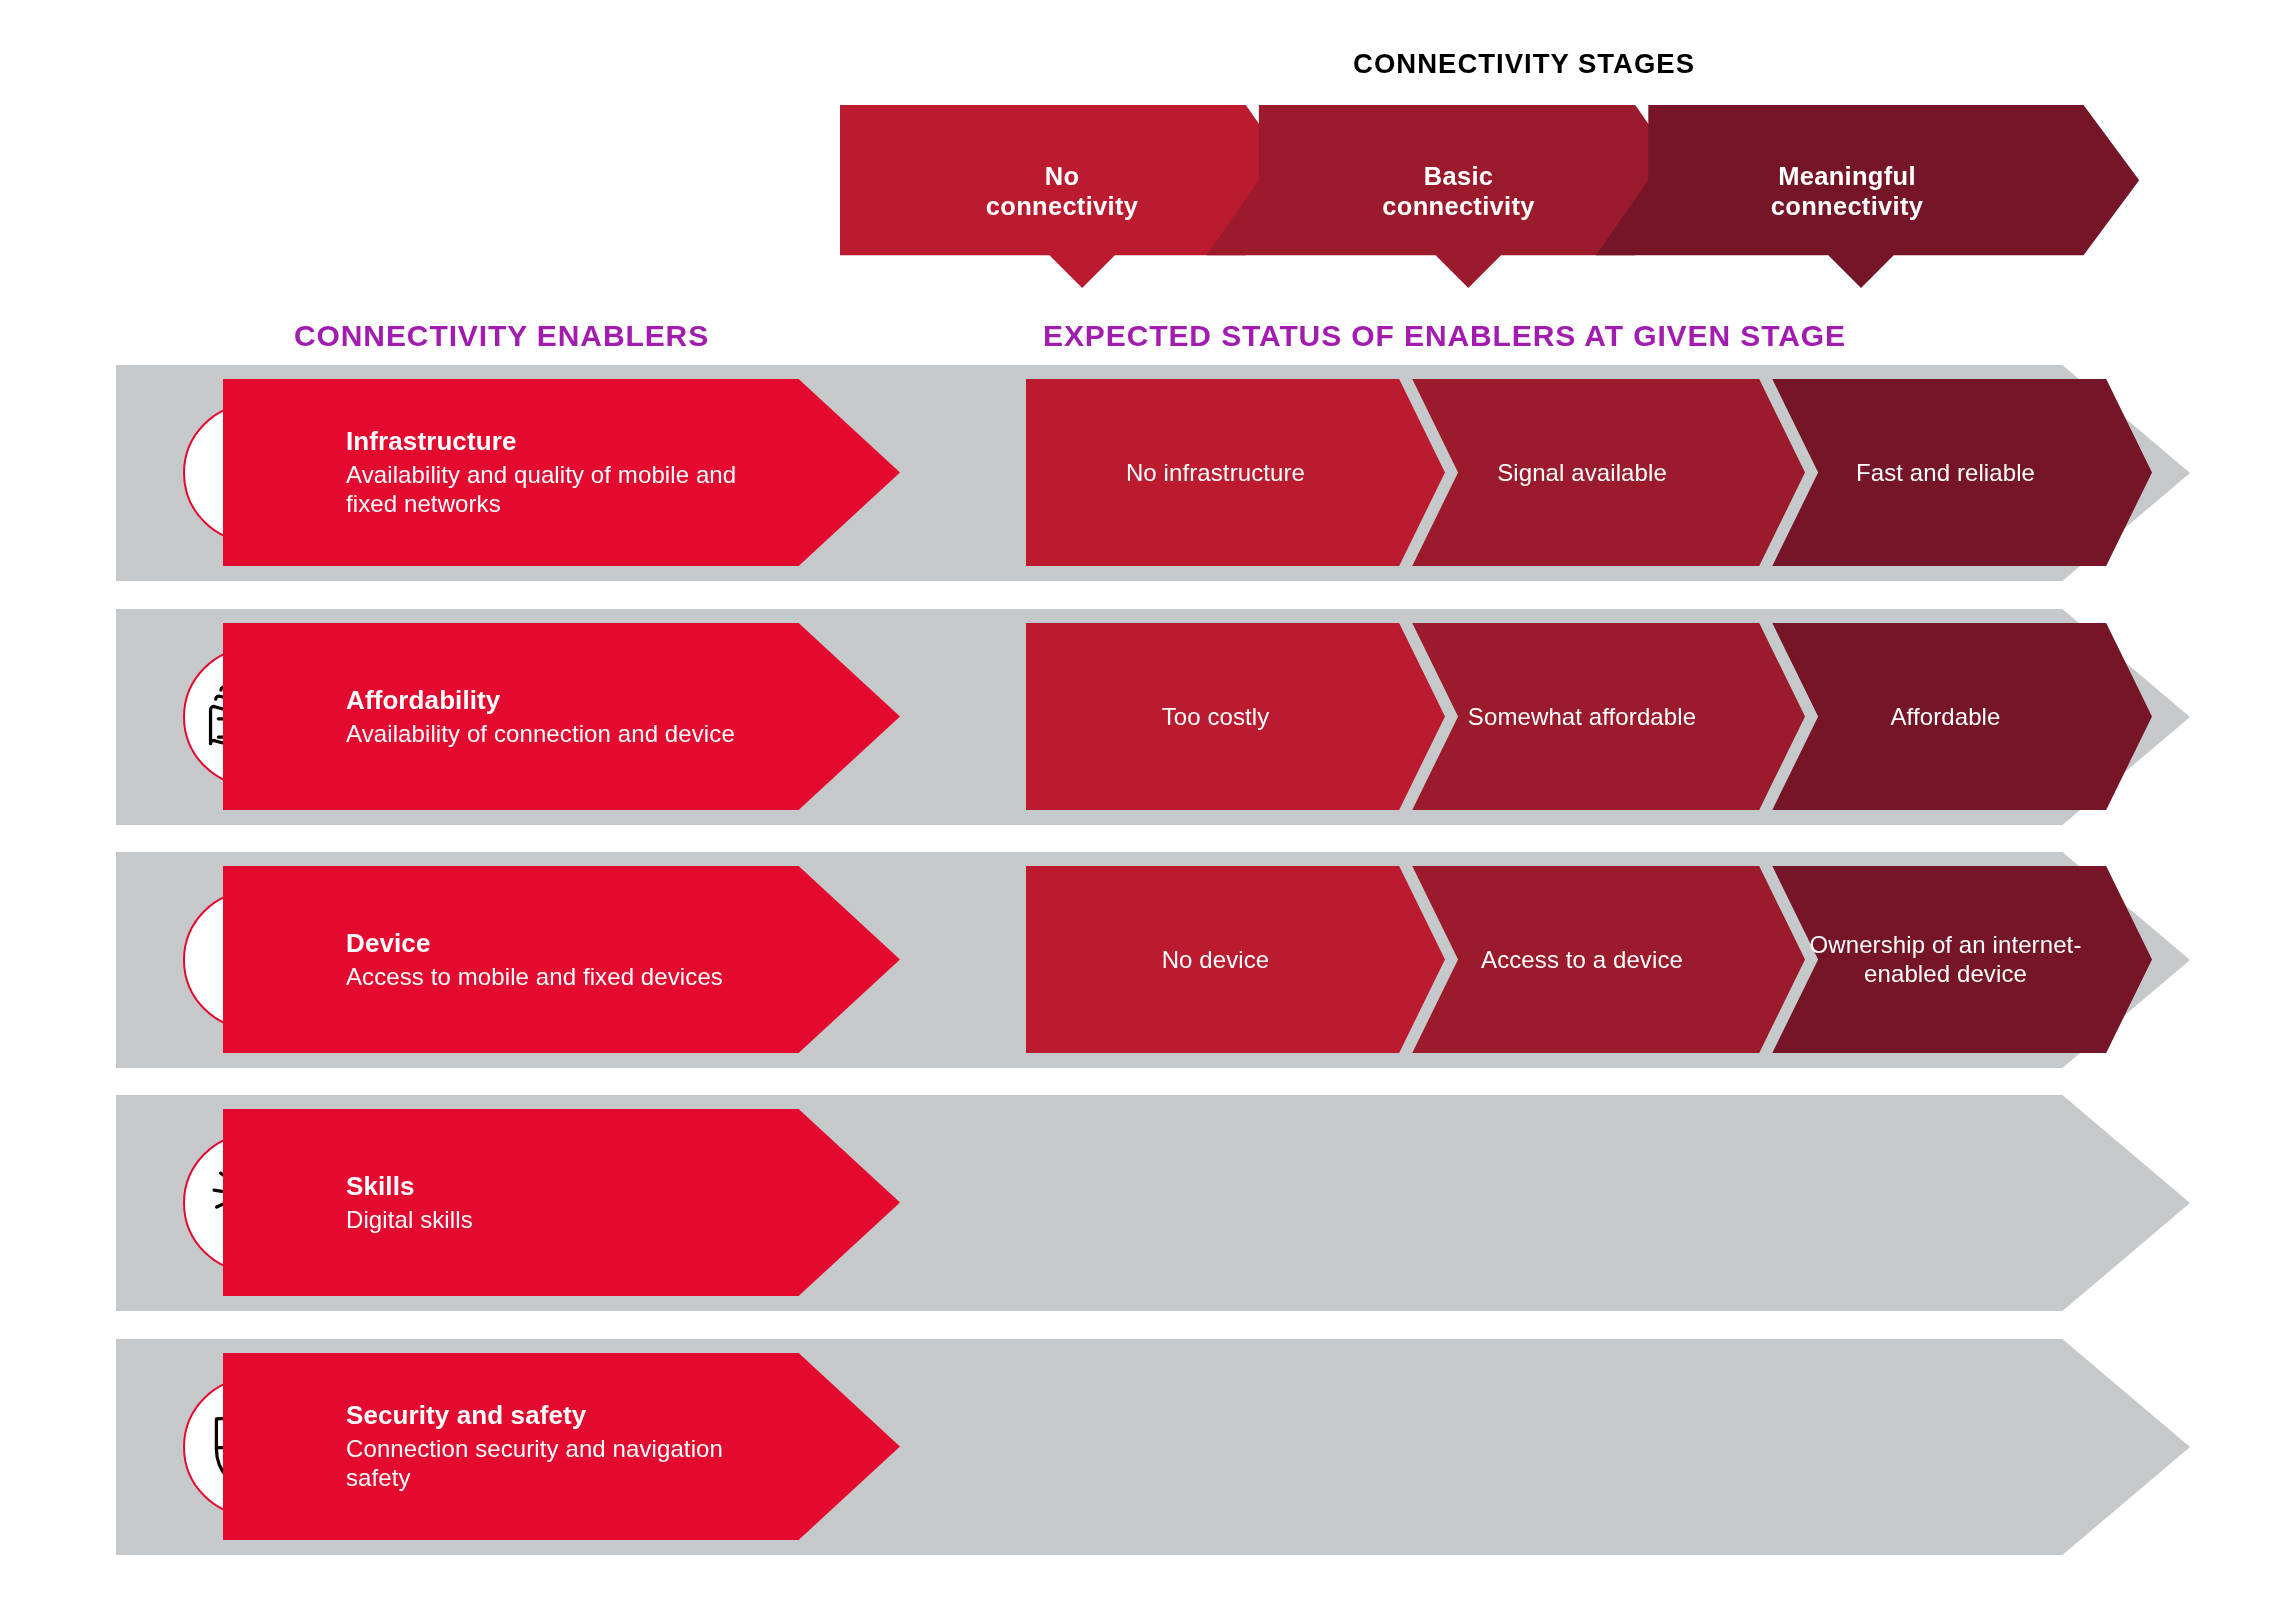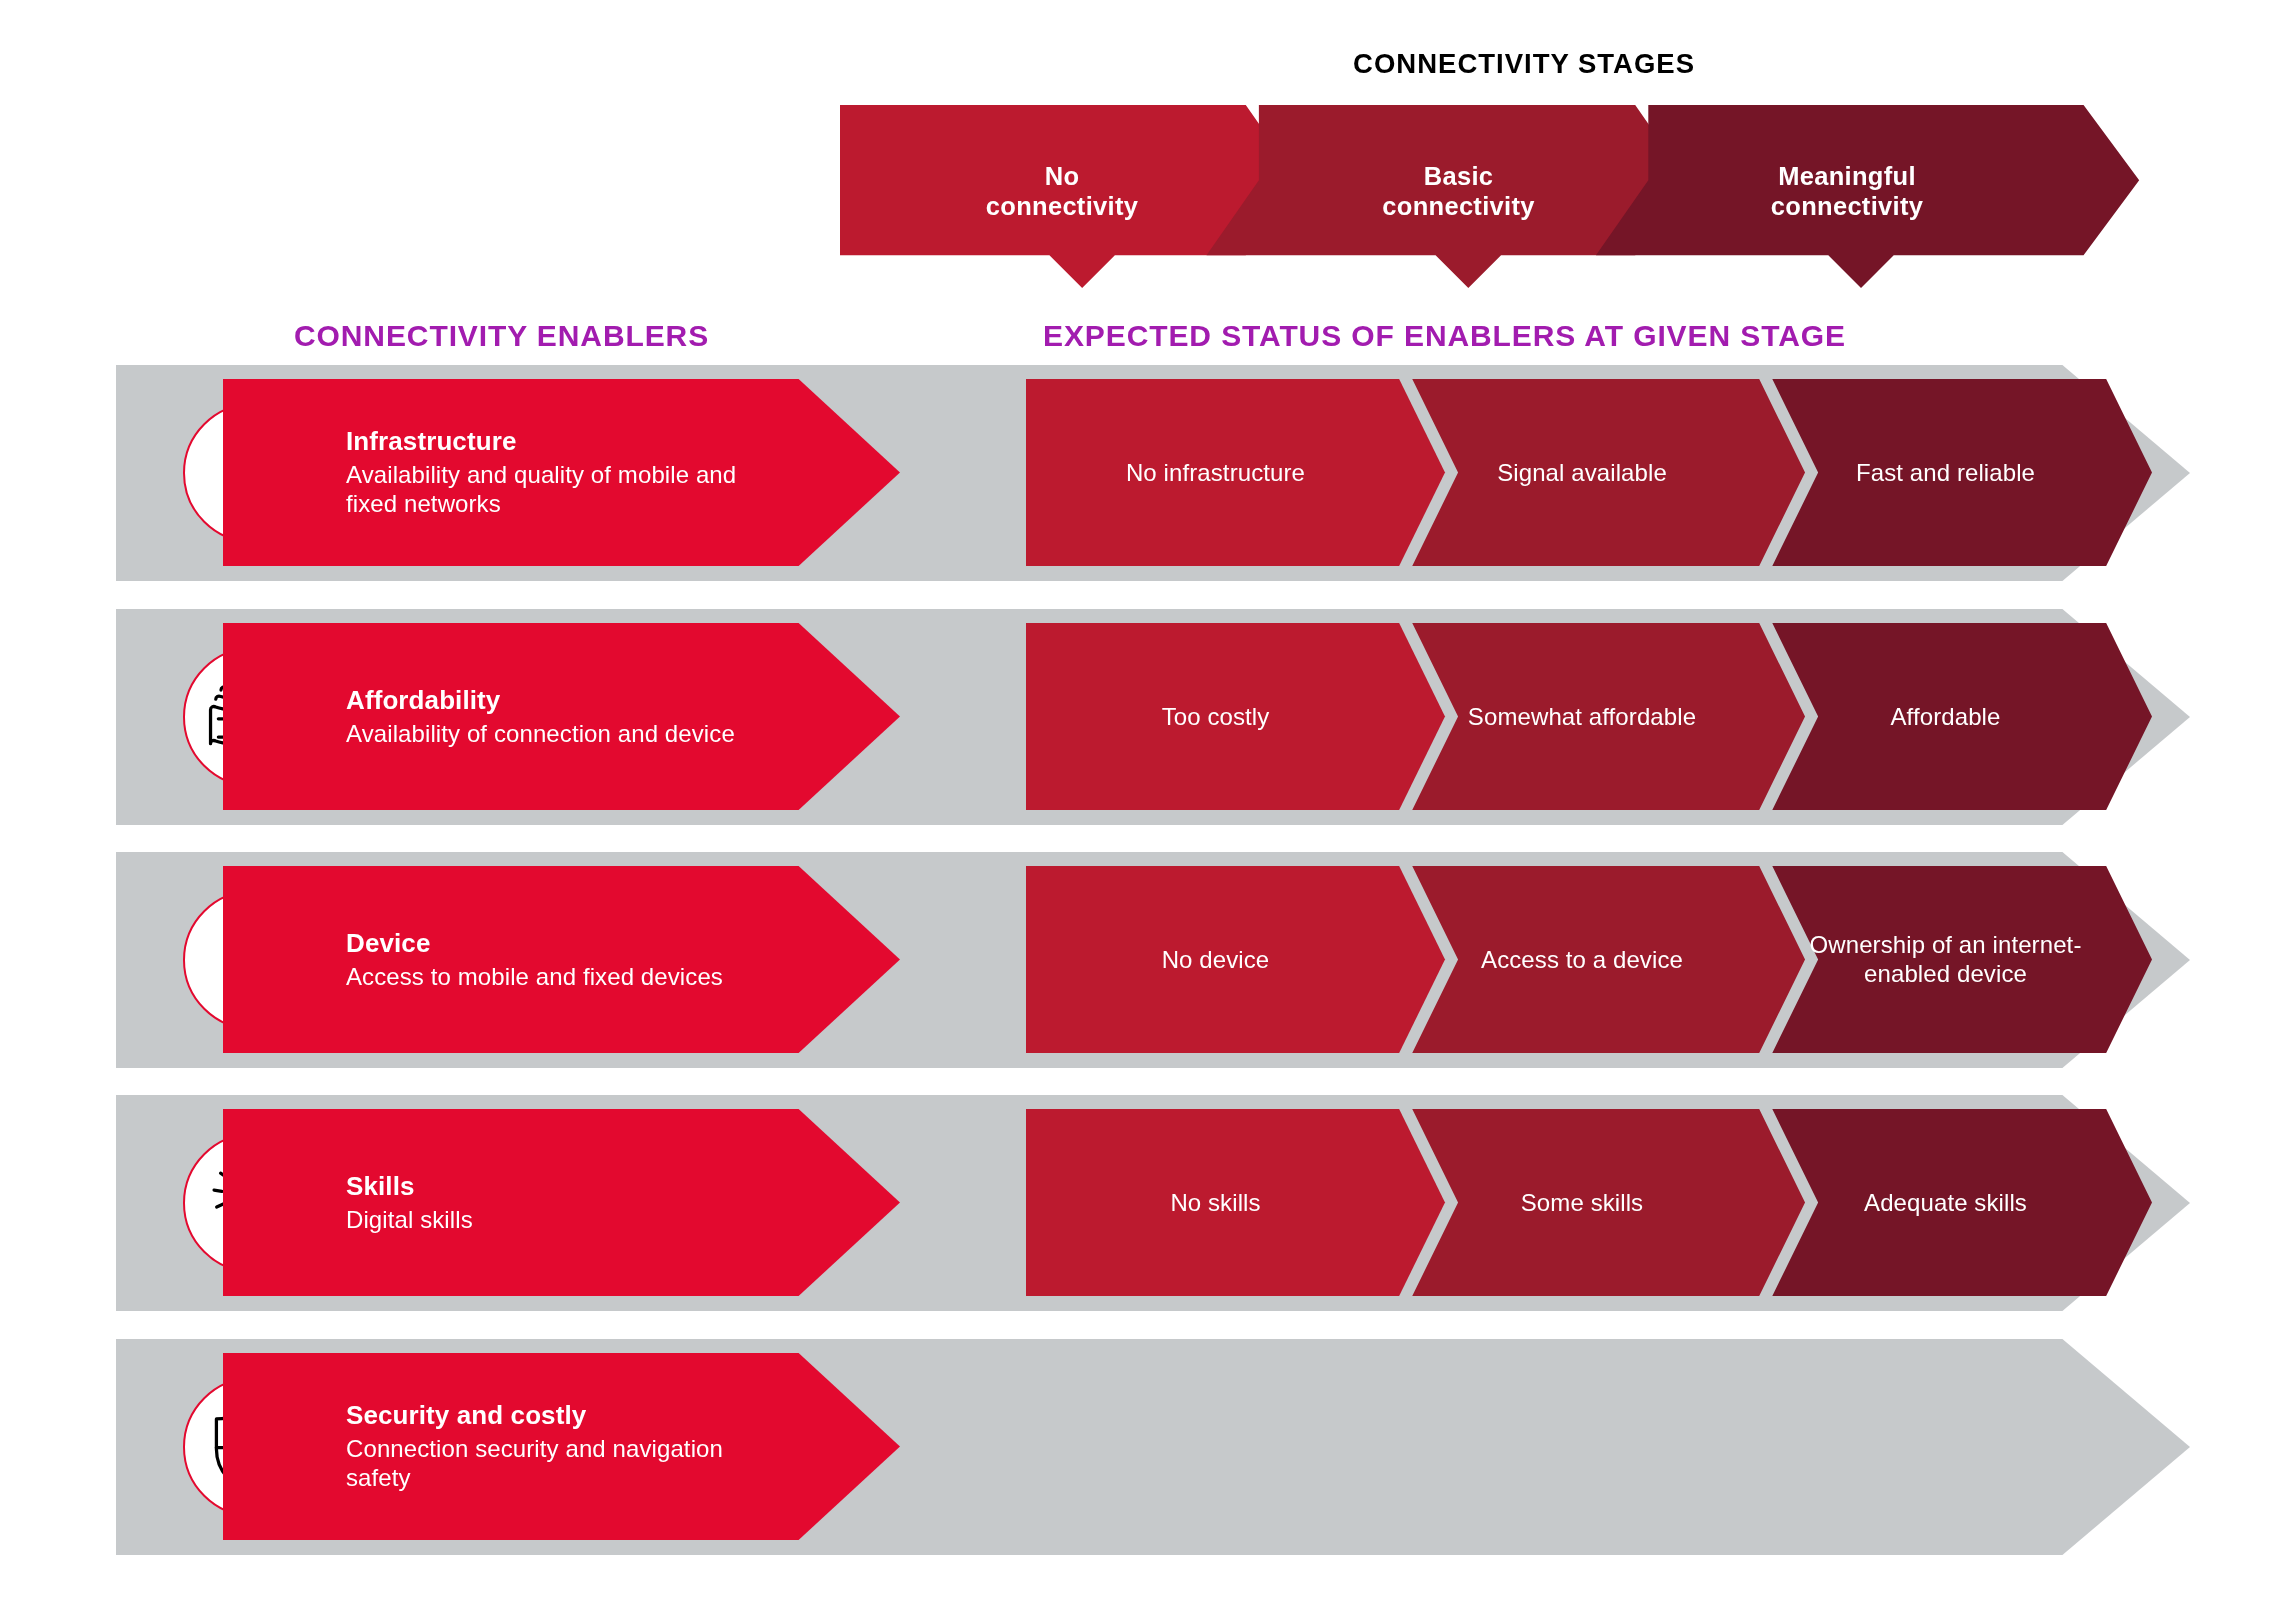--- a/index.html
+++ b/index.html
@@ -356,30 +356,20 @@
       <svg viewBox="0 0 1035 286" preserveAspectRatio="none" aria-hidden="true">
         <path d="M 0,0 L 880,0 L 1035,143 L 880,286 L 0,286 Z" fill="#E3092F"></path>
       </svg>
     </div>
 
     <div class="enabler-text">
       <div class="enabler-title">Skills</div>
       <div class="enabler-desc">Digital skills</div>
     </div>
 
-    <div class="status-row">
-      <svg viewBox="0 0 1720 286" preserveAspectRatio="none" aria-hidden="true">
-        <path d="M 0,0 L 570,0 L 640,143 L 570,286 L 0,286 Z" fill="#BC1A2F"></path>
-        <path d="M 590,0 L 1120,0 L 1190,143 L 1120,286 L 590,286 L 660,143 Z" fill="#9B1B2C"></path>
-        <path d="M 1140,0 L 1650,0 L 1720,143 L 1650,286 L 1140,286 L 1210,143 Z" fill="#751527"></path>
-      </svg>
-      <div class="status-label c0">No skills</div>
-      <div class="status-label c1">Some skills</div>
-      <div class="status-label c2">Adequate skills</div>
-    </div>
   </div>
 
   <div class="row row-r4">
     <div class="row-backdrop">
       <svg viewBox="0 0 3170 330" preserveAspectRatio="none" aria-hidden="true">
         <path d="M 0,0 L 2975,0 L 3170,165 L 2975,330 L 0,330 Z" fill="#C6C9CB"></path>
       </svg>
     </div>
 
     <div class="icon-circle">
@@ -396,20 +386,20 @@
       </span>
     </div>
 
     <div class="enabler-arrow">
       <svg viewBox="0 0 1035 286" preserveAspectRatio="none" aria-hidden="true">
         <path d="M 0,0 L 880,0 L 1035,143 L 880,286 L 0,286 Z" fill="#E3092F"></path>
       </svg>
     </div>
 
     <div class="enabler-text">
-      <div class="enabler-title">Security and costly</div>
+      <div class="enabler-title">Security and safety</div>
       <div class="enabler-desc">Connection security and navigation safety</div>
     </div>
 
   </div>
 
 </div>
 
 
 </body></html>

